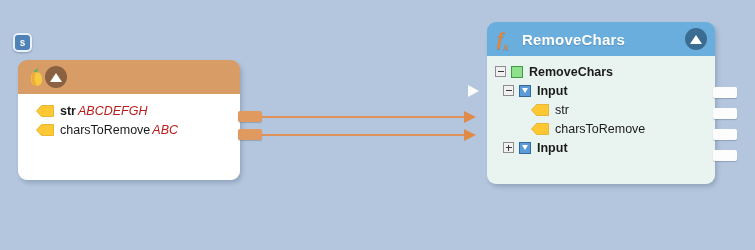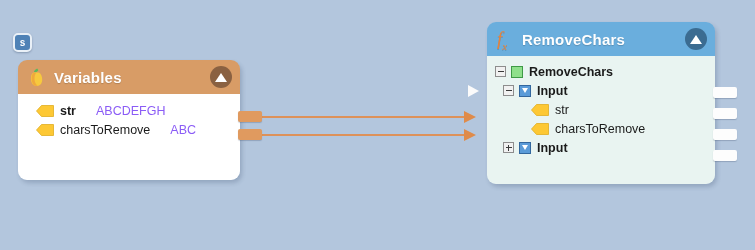--- a/index.html
+++ b/index.html
@@ -101,21 +101,21 @@
   }
 
   
   .var-icon { width: 17px; height: 19px; flex: 0 0 auto; }
   .fx-icon {
     flex: 0 0 auto;
     width: 16px; height: 21px;
     color: #e8833a;
     font-family: "Liberation Serif", serif;
     font-style: italic;
-    font-weight: normal;
+    font-weight: bold;
     font-size: 19px;
     line-height: 20px;
     text-shadow: 0 1px 0 rgba(0,0,0,.15);
   }
   .fx-icon sub { font-size: 11px; }
 
   
   #s-badge {
     position: absolute;
     left: 13px;
@@ -144,22 +144,23 @@
     white-space: nowrap;
   }
   .tag-icon { width: 18px; height: 12px; flex: 0 0 auto; margin-right: 6px; }
   .var-name {
     font-size: 12.5px;
     color: #1b1b1b;
   }
   .var-name.bold { font-weight: bold; }
   .var-value {
     font-size: 12.5px;
-    color: #8b5cf6;
-    margin-left: 20px;
+    color: #b91c1c;
+    font-style: italic;
+    margin-left: 2px;
   }
 
   
   .tree-row {
     display: flex;
     align-items: center;
     height: 19px;
     white-space: nowrap;
   }
   .tree-row.lvl0 { padding-left: 8px; }
@@ -258,21 +259,20 @@
   <div class="wire" style="left:253px; top:116px; width:212px;"></div>
   <div class="wire" style="left:253px; top:134px; width:212px;"></div>
 
   <div class="node" id="variables-node">
     <div class="node-header">
       <svg class="var-icon" viewBox="0 0 17 19">
         <path d="M9.2 0.5 C7.4 1.2 6.2 2.6 5.9 4.2 C7.6 4.6 9.6 3.6 10.3 1.9 Z" fill="#5cb85c"></path>
         <path d="M5.6 4.4 C5.6 4.4 4.0 5.1 3.3 7.4 C2.6 9.9 2.9 13.2 4.2 15.6 C5.3 17.6 8.0 18.6 10.3 17.8 C12.8 17.0 14.1 14.7 14.2 11.9 C14.3 8.6 12.9 5.5 10.8 4.5 Z" fill="#f7c93e"></path>
         <path d="M8.0 5.0 C6.9 6.4 6.3 9.3 6.6 11.9 C6.9 14.6 8.2 16.8 9.6 17.6 C8.0 18.3 5.8 17.5 4.8 15.7 C3.5 13.3 3.2 9.9 3.9 7.5 C4.4 5.8 5.4 5.1 5.9 4.8 Z" fill="#f0a93c"></path>
       </svg>
-      <div class="node-title">Variables</div>
       <div class="collapse-btn">
         <div class="collapse-tri"></div>
       </div>
     </div>
     <div class="node-body">
 
       <div class="var-row">
         <svg class="tag-icon" viewBox="0 0 18 12">
           <path d="M5.5 0.5 L17.5 0.5 L17.5 11.5 L5.5 11.5 L0.5 6 Z" fill="#fdc834" stroke="#e0ad20" stroke-width="0.8"></path>
         </svg>

